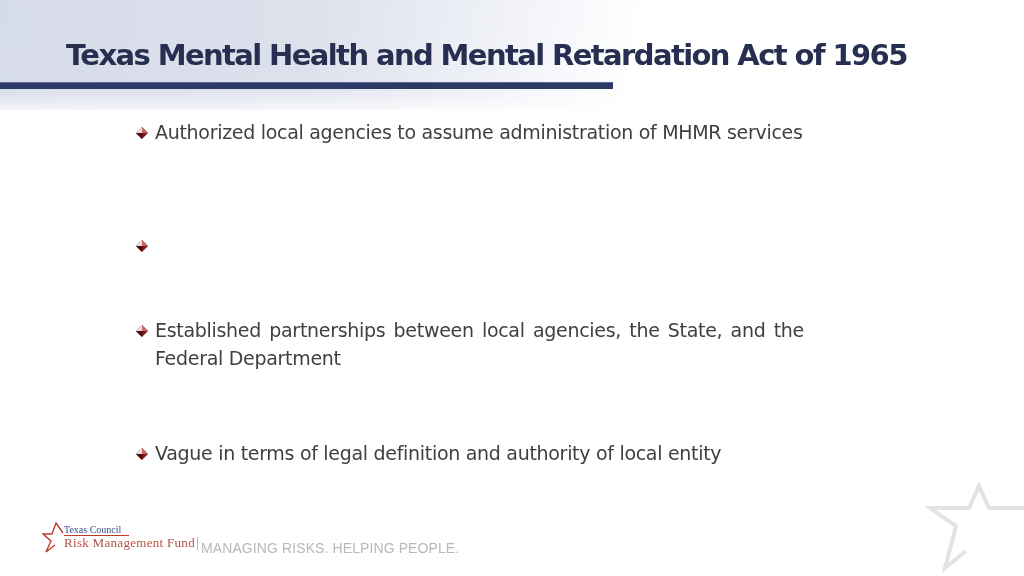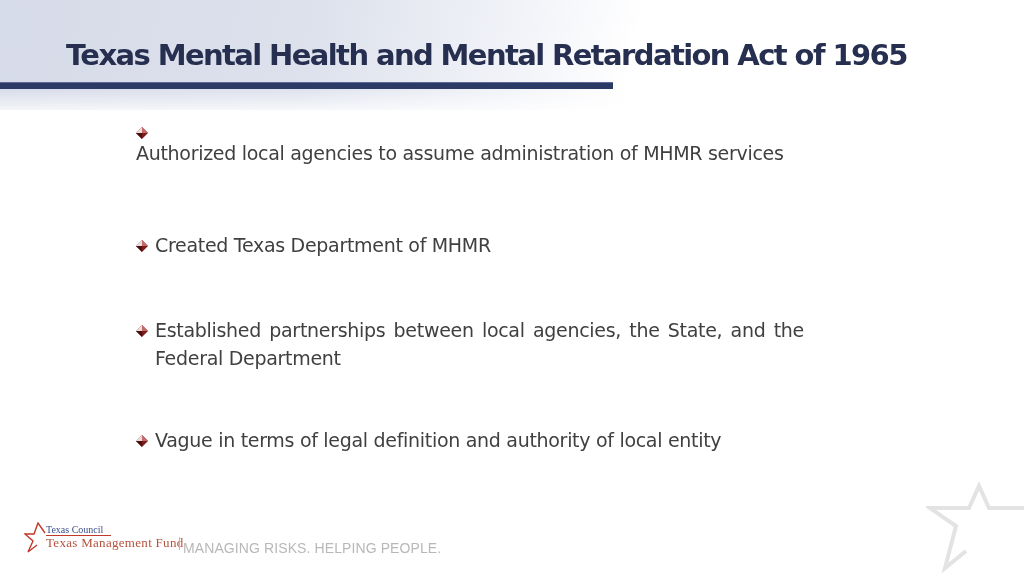--- a/index.html
+++ b/index.html
@@ -73,28 +73,28 @@
       margin-right: 7px;
     }
     .bullet-text {
       font-family: "DejaVu Sans", sans-serif;
       font-size: 19px;
       line-height: 28px;
       color: #404040;
       text-align: justify;
       letter-spacing: -0.3px;
     }
-    .b0 { top: 0px; flex-direction: column; }
+    .b0 { top: 0px; }
     .b1 { top: 113px; }
     .b2 { top: 198px; }
-    .b3 { top: 308px; }
+    .b3 { top: 321px; }
 
     .footer-logo {
       position: absolute;
-      left: 24px;
+      left: 42px;
       top: 520px;
       width: 330px;
       height: 40px;
     }
     .logo-star {
       position: absolute;
       left: 0;
       top: 2px;
       width: 28px;
       height: 32px;
@@ -166,21 +166,20 @@
     </svg>
     <span class="bullet-text">Authorized local agencies to assume administration of MHMR services</span>
   </li>
   <li class="bullet b1">
     <svg class="bullet-icon" viewBox="0 0 12 12">
       <polygon points="6,0 12,6 6,12 0,6" fill="#7a1c1c"></polygon>
       <polygon points="6,0 0,6 6,6" fill="#ffffff" opacity="0.85"></polygon>
       <polygon points="6,0 12,6 6,6" fill="#c46a6a"></polygon>
       <polygon points="0,6 6,12 6,6" fill="#4a0f0f"></polygon>
     </svg>
-    <span class="bullet-text">Created Texas Department of MHMR</span>
   </li>
   <li class="bullet b2">
     <svg class="bullet-icon" viewBox="0 0 12 12">
       <polygon points="6,0 12,6 6,12 0,6" fill="#7a1c1c"></polygon>
       <polygon points="6,0 0,6 6,6" fill="#ffffff" opacity="0.85"></polygon>
       <polygon points="6,0 12,6 6,6" fill="#c46a6a"></polygon>
       <polygon points="0,6 6,12 6,6" fill="#4a0f0f"></polygon>
     </svg>
     <span class="bullet-text">Established partnerships between local agencies, the State, and the Federal Department</span>
   </li>
@@ -193,20 +192,20 @@
     </svg>
     <span class="bullet-text">Vague in terms of legal definition and authority of local entity</span>
   </li>
 </ul>
 
 <div class="footer-logo">
   <svg class="logo-star" viewBox="0 0 28 32">
     <polyline points="21,11 14,1 10,12 1,12 9,19 4,30 13,23" fill="none" stroke="#c0392b" stroke-width="1.4" stroke-linejoin="miter"></polyline>
   </svg>
   <span class="logo-council">Texas Council</span>
-  <span class="logo-fund">Texas Management Fund</span>
+  <span class="logo-fund">Risk Management Fund</span>
   <span class="logo-sep"></span>
   <span class="logo-tagline">MANAGING RISKS. HELPING PEOPLE.</span>
 </div>
 
 <svg class="corner-star" viewBox="0 0 98 94">
   <polyline points="98,26 63,26 53,4 43,26 4,26 30,44 19,86 40,69" fill="none" stroke="#e3e3e3" stroke-width="4" stroke-linejoin="miter"></polyline>
 </svg>
 
 </body></html>

